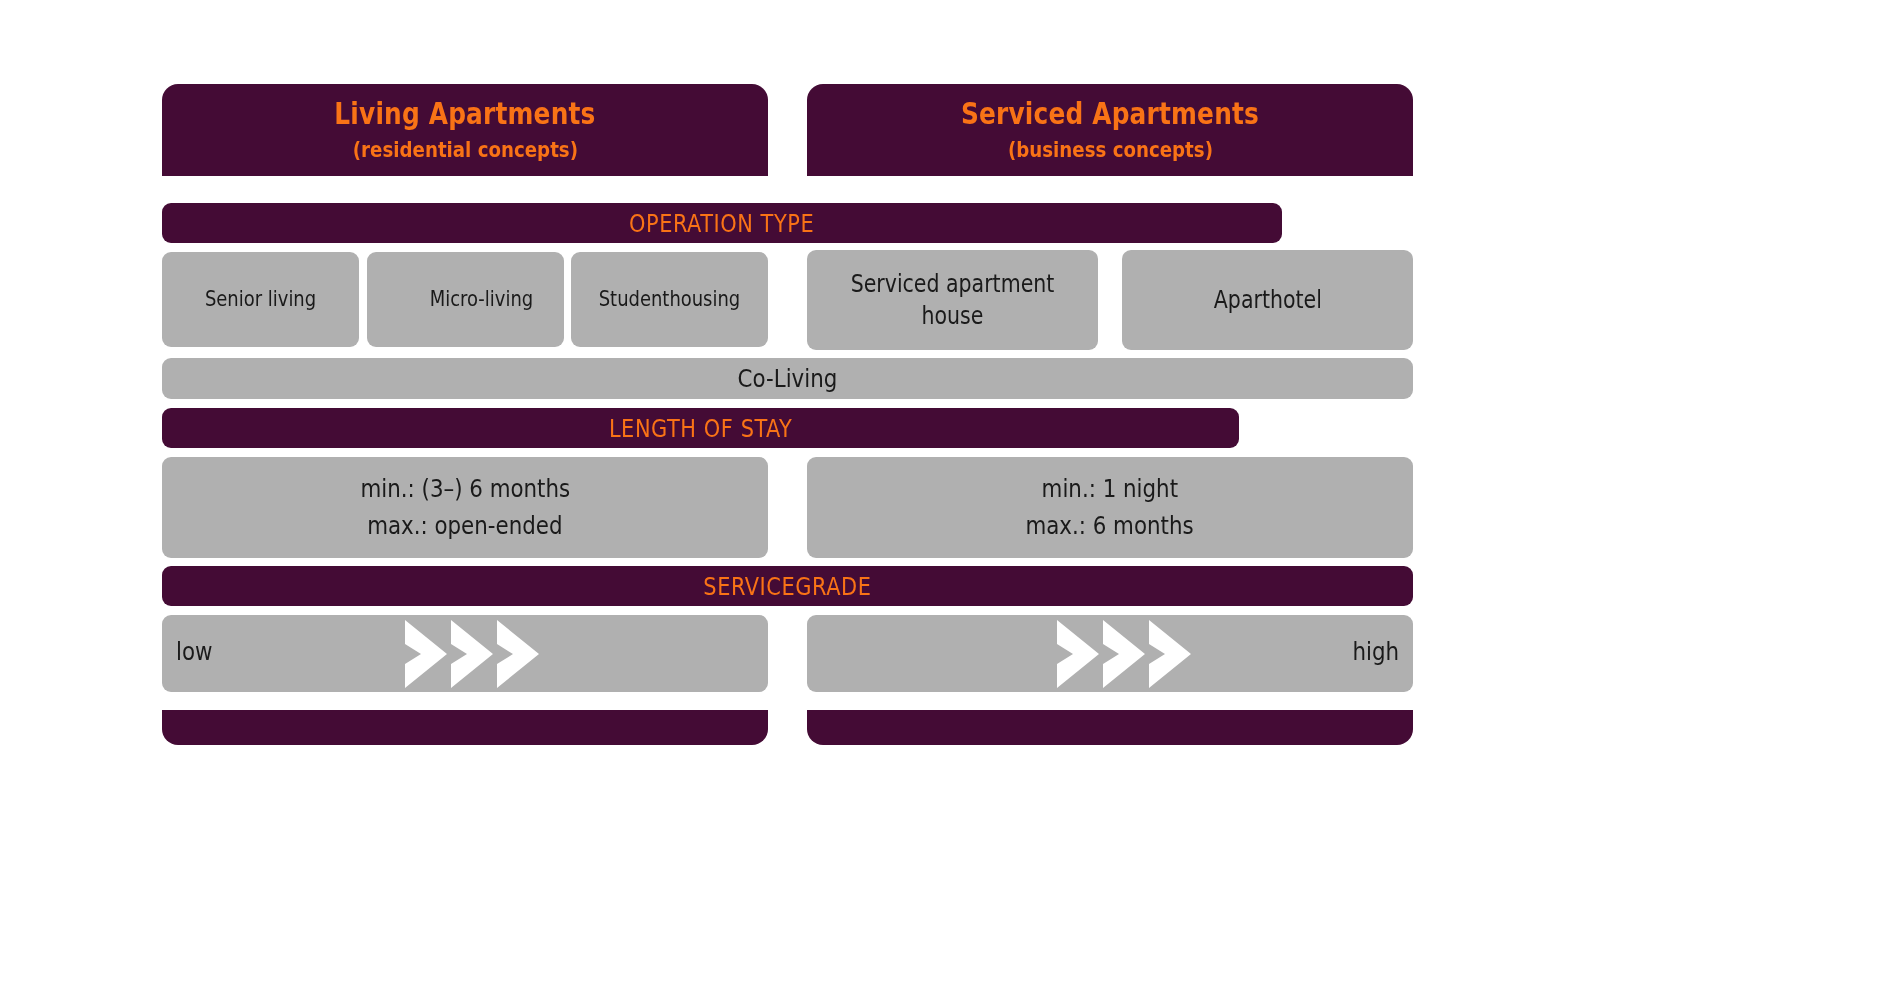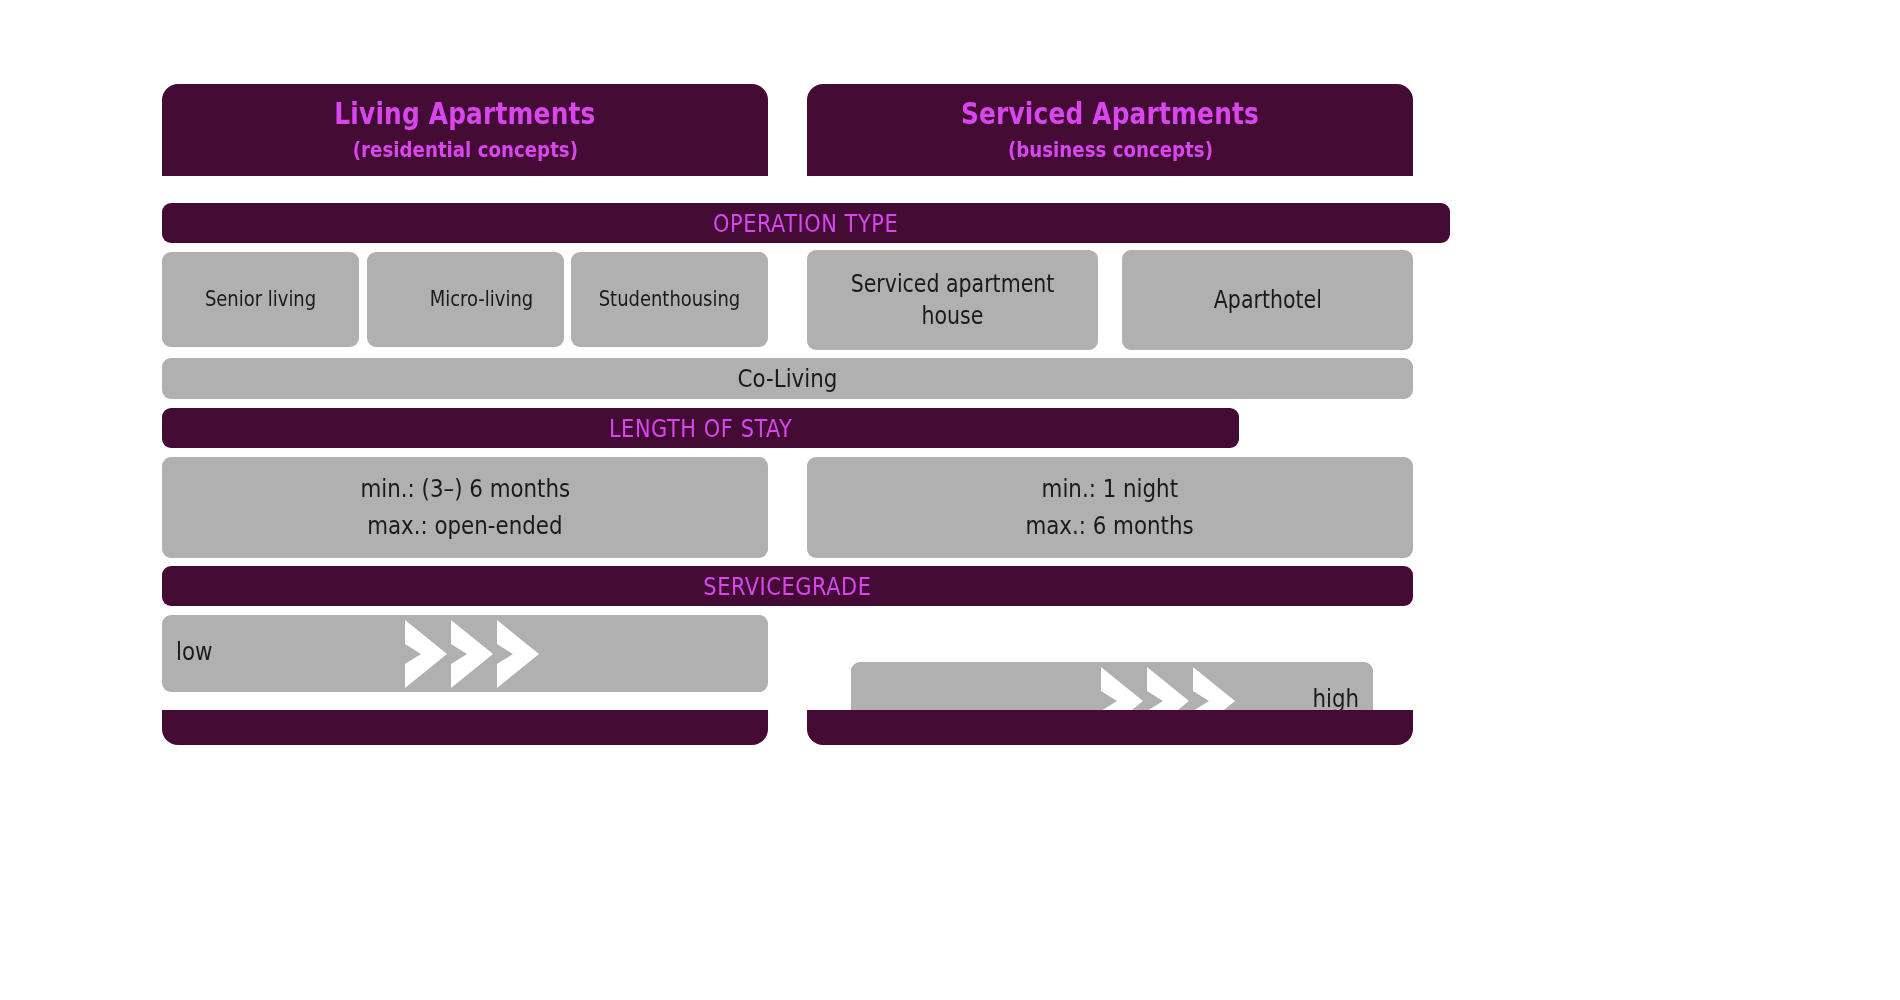--- a/index.html
+++ b/index.html
@@ -8,21 +8,21 @@
     background:#ffffff;
     font-family:"Liberation Sans", sans-serif;
     overflow:hidden;
   }
   .canvas{position:relative;width:1900px;height:1000px;}
 
   
   .blk{position:absolute;box-sizing:border-box;display:flex;
        align-items:center;justify-content:center;text-align:center;}
 
-  .purple{background:#440B35;color:#d946ef;align-items:center;}
+  .purple{background:#440B35;color:#f97316;align-items:center;}
   .gray{background:#B0B0B0;color:#1a1a1a;}
 
   
   .headcard{border-radius:16px 16px 0 0;flex-direction:column;}
   .headcard .t1{
       font-family:"DejaVu Sans Condensed","Liberation Sans Narrow","Liberation Sans",sans-serif;
       font-weight:700;font-size:30px;letter-spacing:.2px;line-height:1.18;
       transform:scaleX(.92);transform-origin:center;}
   .headcard .t2{
       font-family:"DejaVu Sans Condensed","Liberation Sans Narrow","Liberation Sans",sans-serif;
@@ -78,21 +78,21 @@
   <div class="blk purple headcard" style="left:162px;top:84px;width:606px;height:92px;">
     <div class="t1">Living Apartments</div>
     <div class="t2">(residential concepts)</div>
   </div>
 
   <div class="blk purple headcard" style="left:807px;top:84px;width:606px;height:92px;">
     <div class="t1">Serviced Apartments</div>
     <div class="t2">(business concepts)</div>
   </div>
 
-  <div class="blk purple band" style="left:162px;top:203px;width:1288px;height:40px;">
+  <div class="blk purple band" style="left:162px;top:203px;width:1120px;height:40px;">
     <span>OPERATION TYPE</span>
   </div>
 
   <div class="blk gray chip" style="left:162px;top:252px;width:197px;height:95px;">
     <span>Senior living</span>
   </div>
   <div class="blk gray chip" style="left:367px;top:252px;width:197px;height:95px;padding-left:32px;">
     <span>Micro-living</span>
   </div>
   <div class="blk gray chip" style="left:571px;top:252px;width:197px;height:95px;">
@@ -136,21 +136,21 @@
         </svg>
       <svg width="42" height="68" viewBox="0 0 42 68">
         <polygon points="0,0 42,34 0,68 0,44 16,34 0,24" fill="#ffffff"></polygon>
         </svg>
       <svg width="42" height="68" viewBox="0 0 42 68">
         <polygon points="0,0 42,34 0,68 0,44 16,34 0,24" fill="#ffffff"></polygon>
         </svg>
     </span>
   </div>
 
-  <div class="blk gray sg" style="left:851px;top:615px;width:522px;height:77px;margin-top:47px;">
+  <div class="blk gray sg" style="left:807px;top:615px;width:606px;height:77px;">
     <span class="arrows" style="left:250px;">
       <svg width="42" height="68" viewBox="0 0 42 68">
         <polygon points="0,0 42,34 0,68 0,44 16,34 0,24" fill="#ffffff"></polygon>
         </svg>
       <svg width="42" height="68" viewBox="0 0 42 68">
         <polygon points="0,0 42,34 0,68 0,44 16,34 0,24" fill="#ffffff"></polygon>
         </svg>
       <svg width="42" height="68" viewBox="0 0 42 68">
         <polygon points="0,0 42,34 0,68 0,44 16,34 0,24" fill="#ffffff"></polygon>
         </svg>

